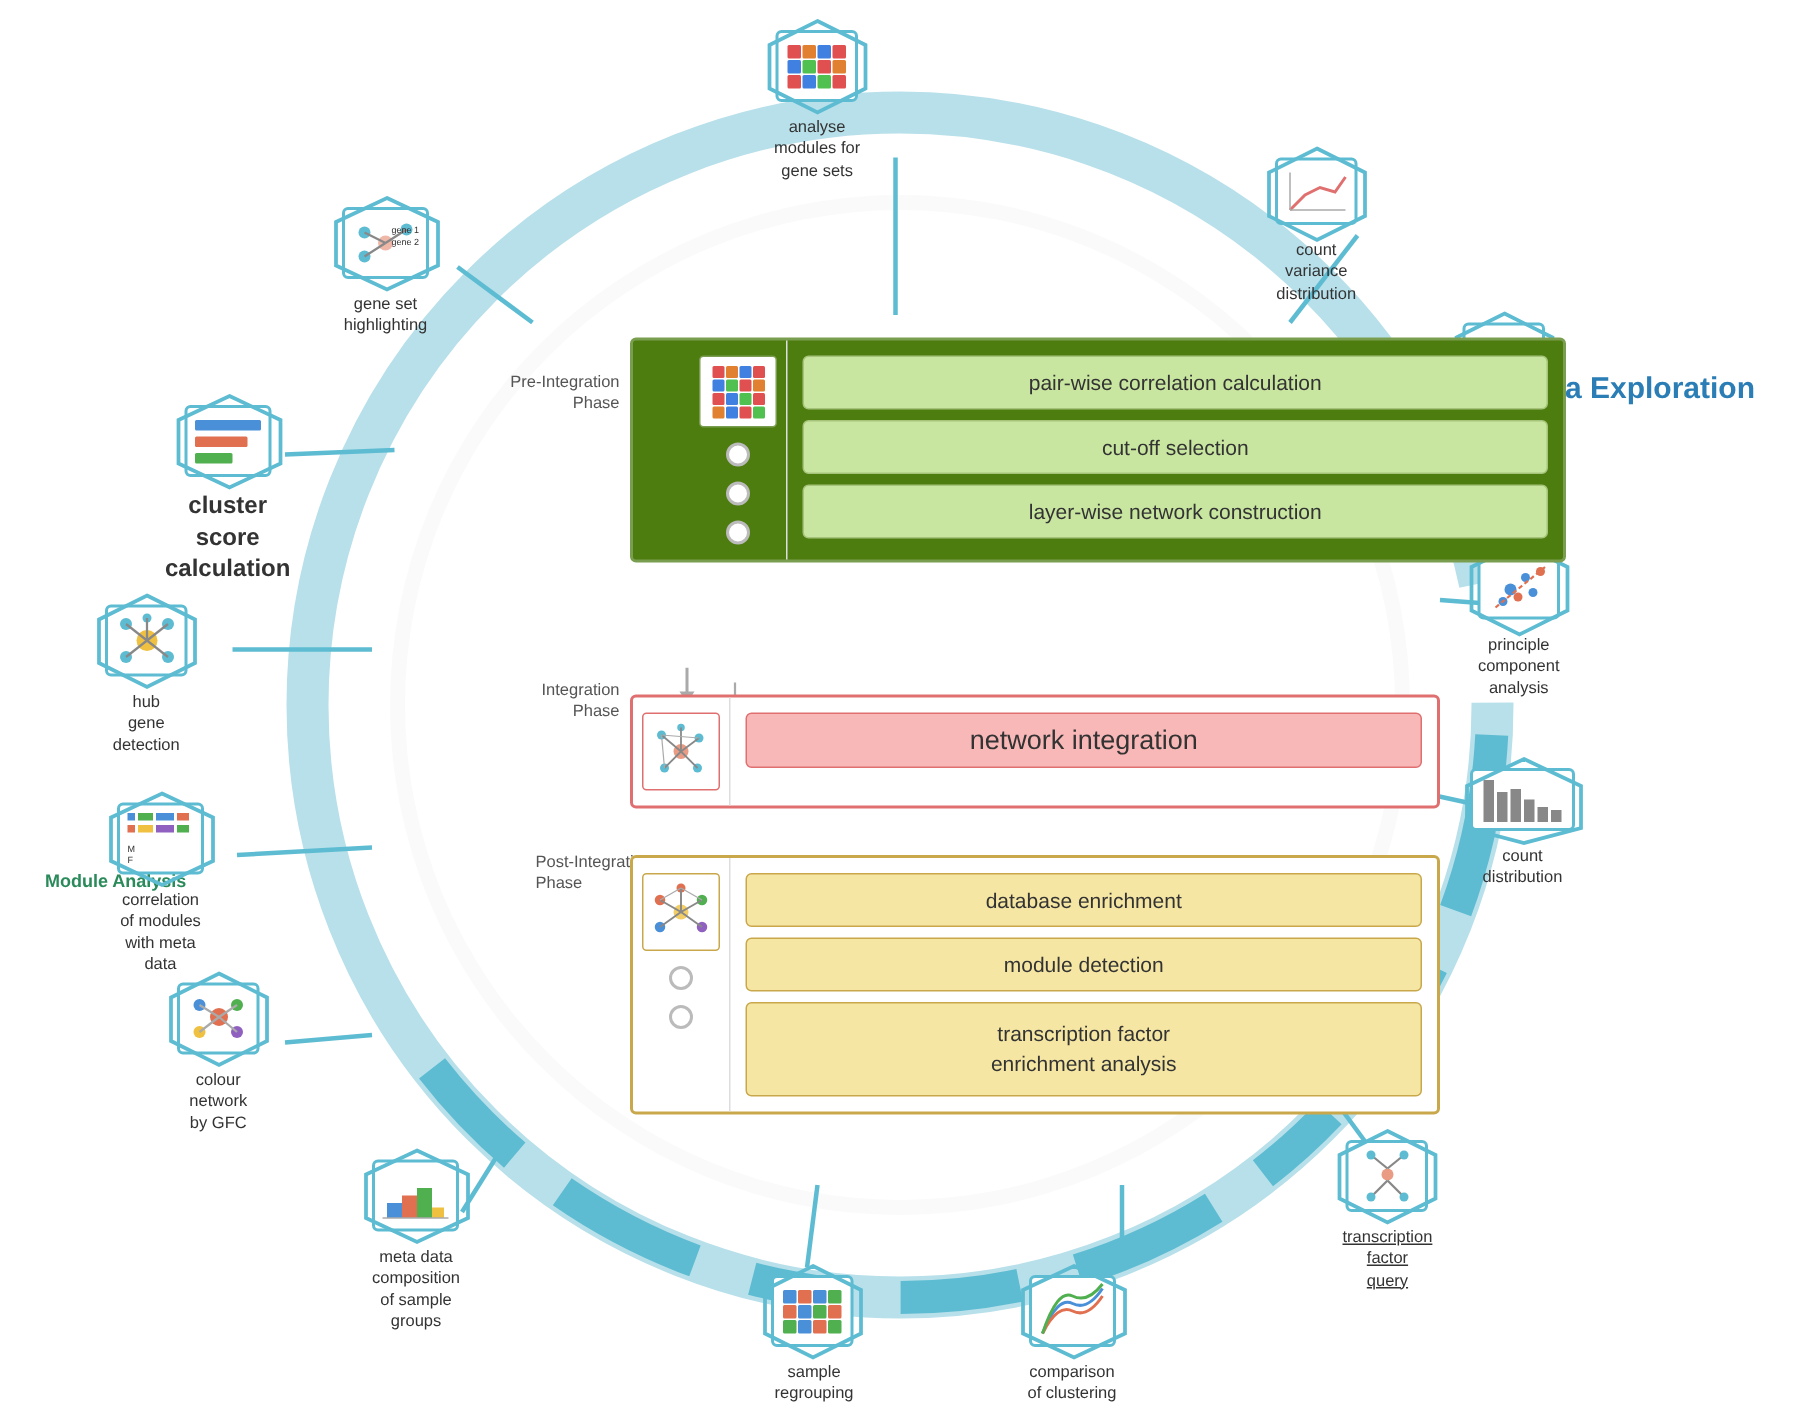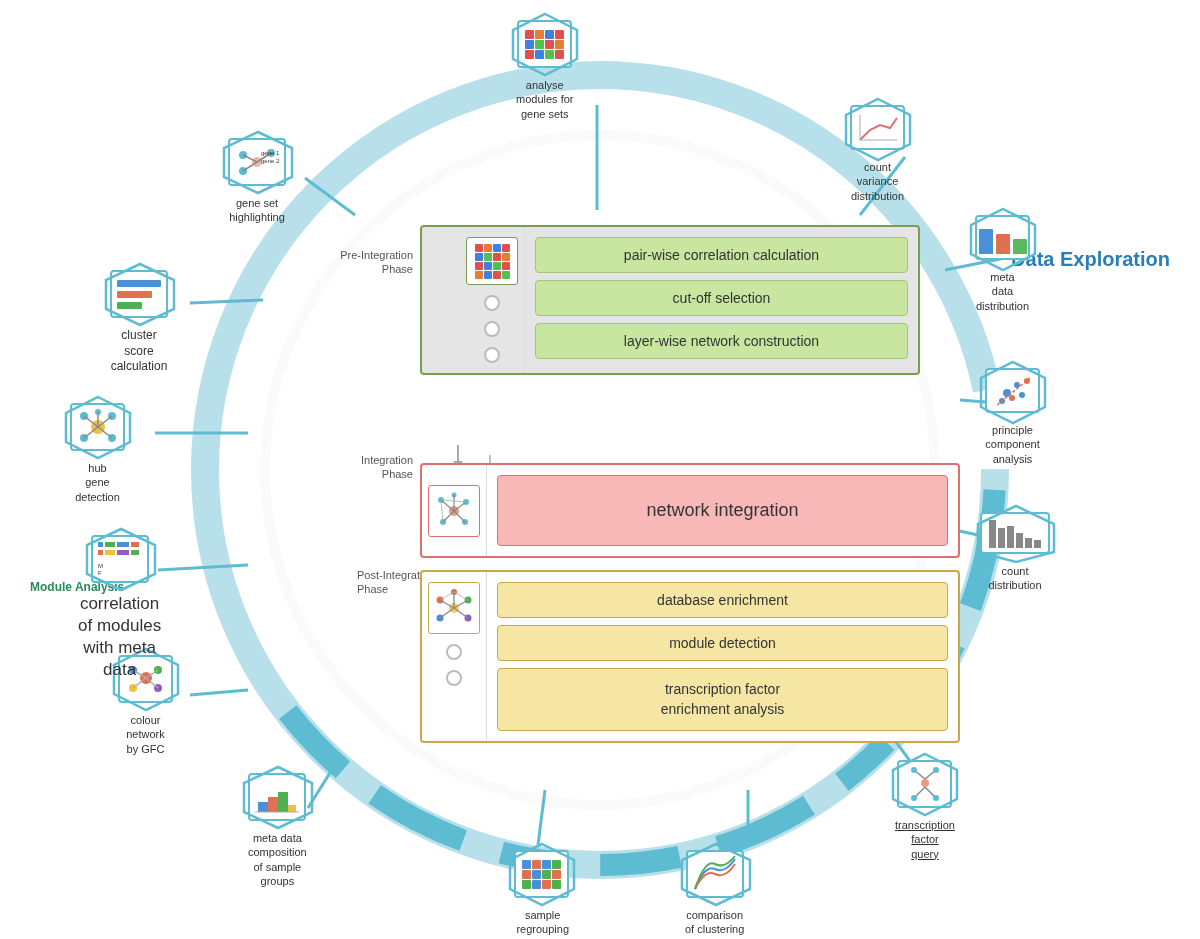--- a/index.html
+++ b/index.html
@@ -337,21 +337,21 @@
           <rect x="35" y="2" width="8" height="5" fill="#e07050"></rect>
           <rect x="35" y="10" width="8" height="5" fill="#50b050"></rect>
           <text x="2" y="28" font-size="6" fill="#333">M</text>
           <text x="2" y="35" font-size="6" fill="#333">F</text>
         </svg>
       </div>
       <svg style="position:absolute;top:-8px;left:-12px;width:85px;height:65px;" viewBox="0 0 85 65">
         <polygon points="42,2 76,18 76,47 42,63 8,47 8,18" fill="none" stroke="#5dbcd2" stroke-width="2.5"></polygon>
       </svg>
     </div>
-    <div class="hex-label" style="margin-top:6px; font-size:17px; text-align:center; max-width:90px;">correlation<br>of modules<br>with meta<br>data</div>
+    <div class="hex-label" style="margin-top:6px; font-size:11px; text-align:center; max-width:90px;">correlation<br>of modules<br>with meta<br>data</div>
   </div>
 
   <div class="hex-node" style="position:absolute; top:403px; left:70px; align-items:center;">
     <div style="position:relative;">
       <div style="border:2px solid #5dbcd2; background:#fff; border-radius:4px; width:55px; height:48px; display:flex; align-items:center; justify-content:center;">
         <svg width="42" height="38" viewBox="0 0 42 38">
           <circle cx="21" cy="19" r="7" fill="#f0c040"></circle>
           <circle cx="7" cy="8" r="4" fill="#5dbcd2"></circle>
           <circle cx="35" cy="8" r="4" fill="#5dbcd2"></circle>
           <circle cx="7" cy="30" r="4" fill="#5dbcd2"></circle>
@@ -377,21 +377,21 @@
         <svg width="48" height="38" viewBox="0 0 48 38">
           <rect x="2" y="5" width="44" height="7" fill="#4a90d9" rx="1"></rect>
           <rect x="2" y="16" width="35" height="7" fill="#e07050" rx="1"></rect>
           <rect x="2" y="27" width="25" height="7" fill="#50b050" rx="1"></rect>
         </svg>
       </div>
       <svg style="position:absolute;top:-8px;left:-12px;width:85px;height:65px;" viewBox="0 0 85 65">
         <polygon points="42,2 76,18 76,47 42,63 8,47 8,18" fill="none" stroke="#5dbcd2" stroke-width="2.5"></polygon>
       </svg>
     </div>
-    <div class="hex-label" style="margin-top:6px; font-size:12px; text-align:center;">cluster<br>score<br>calculation</div>
+    <div class="hex-label" style="margin-top:6px; font-size:16px; text-align:center;font-weight:bold;">cluster<br>score<br>calculation</div>
   </div>
 
   <div class="hex-node" style="position:absolute; top:138px; left:228px; align-items:center;">
     <div style="position:relative;">
       <div style="border:2px solid #5dbcd2; background:#fff; border-radius:4px; width:58px; height:48px; display:flex; align-items:center; justify-content:center;">
         <svg width="48" height="38" viewBox="0 0 48 38">
           <circle cx="24" cy="19" r="5" fill="#e07050" opacity="0.5"></circle>
           <circle cx="10" cy="12" r="4" fill="#5dbcd2"></circle>
           <circle cx="38" cy="10" r="4" fill="#5dbcd2"></circle>
           <circle cx="10" cy="28" r="4" fill="#5dbcd2"></circle>
@@ -408,21 +408,21 @@
     </div>
     <div class="hex-label" style="margin-top:6px; font-size:11px; text-align:center;">gene set<br>highlighting</div>
   </div>
 
   <div class="phase-label" style="top:248px; left:333px; width:80px; text-align:right; font-size:11px; color:#555;">Pre-Integration<br>Phase</div>
 
   <div class="phase-label" style="top:453px; left:333px; width:80px; text-align:right; font-size:11px; color:#555;">Integration<br>Phase</div>
 
   <div class="phase-label" style="top:568px; left:333px; width:80px; text-align:left; font-size:11px; color:#555;margin-left:24px;">Post-Integration<br>Phase</div>
 
-  <div style="position:absolute; top:225px; left:420px; width:500px; border:2px solid #7a9e4f; border-radius:4px; background:#e5e5e5; display:flex; flex-direction:row;padding-left:38px;">
+  <div style="position:absolute; top:225px; left:420px; width:624px; border:2px solid #7a9e4f; border-radius:4px; background:#4d7c0f; display:flex; flex-direction:row;padding-left:38px;">
 
     <div style="width:65px; padding:10px 5px; display:flex; flex-direction:column; align-items:center; gap:10px; border-right:1px solid #ddd;">
 
       <div style="border:1.5px solid #7a9e4f; border-radius:3px; width:52px; height:48px; display:flex; align-items:center; justify-content:center; background:#fff;">
         <div style="display:grid; grid-template-columns:repeat(4,8px); grid-template-rows:repeat(4,8px); gap:1px;">
           <div style="background:#e05050; border-radius:1px;"></div>
           <div style="background:#e08030; border-radius:1px;"></div>
           <div style="background:#4080e0; border-radius:1px;"></div>
           <div style="background:#e05050; border-radius:1px;"></div>
           <div style="background:#4080e0; border-radius:1px;"></div>
@@ -475,21 +475,21 @@
           <line x1="21" y1="21" x2="10" y2="32" stroke="#888" stroke-width="1.2"></line>
           <line x1="21" y1="21" x2="32" y2="32" stroke="#888" stroke-width="1.2"></line>
           <line x1="21" y1="21" x2="21" y2="5" stroke="#888" stroke-width="1.2"></line>
           <line x1="8" y1="10" x2="33" y2="12" stroke="#aaa" stroke-width="0.8"></line>
           <line x1="8" y1="10" x2="10" y2="32" stroke="#aaa" stroke-width="0.8"></line>
         </svg>
       </div>
     </div>
 
     <div style="flex:1; padding:10px;">
-      <div style="background:#f9b8b8; border:1px solid #e07070; border-radius:4px; padding:24px 12px; font-size:18px; text-align:center; color:#333;">network integration</div>
+      <div style="background:#f9b8b8; border:1px solid #e07070; border-radius:4px; padding:7px 12px; font-size:18px; text-align:center; color:#333;">network integration</div>
     </div>
   </div>
 
   <div style="position:absolute; top:570px; left:420px; width:540px; border:2px solid #c9a84c; border-radius:4px; background:#fff; display:flex; flex-direction:row;">
 
     <div style="width:65px; padding:10px 5px; display:flex; flex-direction:column; align-items:center; gap:10px; border-right:1px solid #ddd;">
 
       <div style="border:1.5px solid #c9a84c; border-radius:3px; width:52px; height:52px; display:flex; align-items:center; justify-content:center; background:#fff;">
         <svg width="44" height="44" viewBox="0 0 44 44">
           <circle cx="22" cy="22" r="5" fill="#f0c040" opacity="0.8"></circle>

